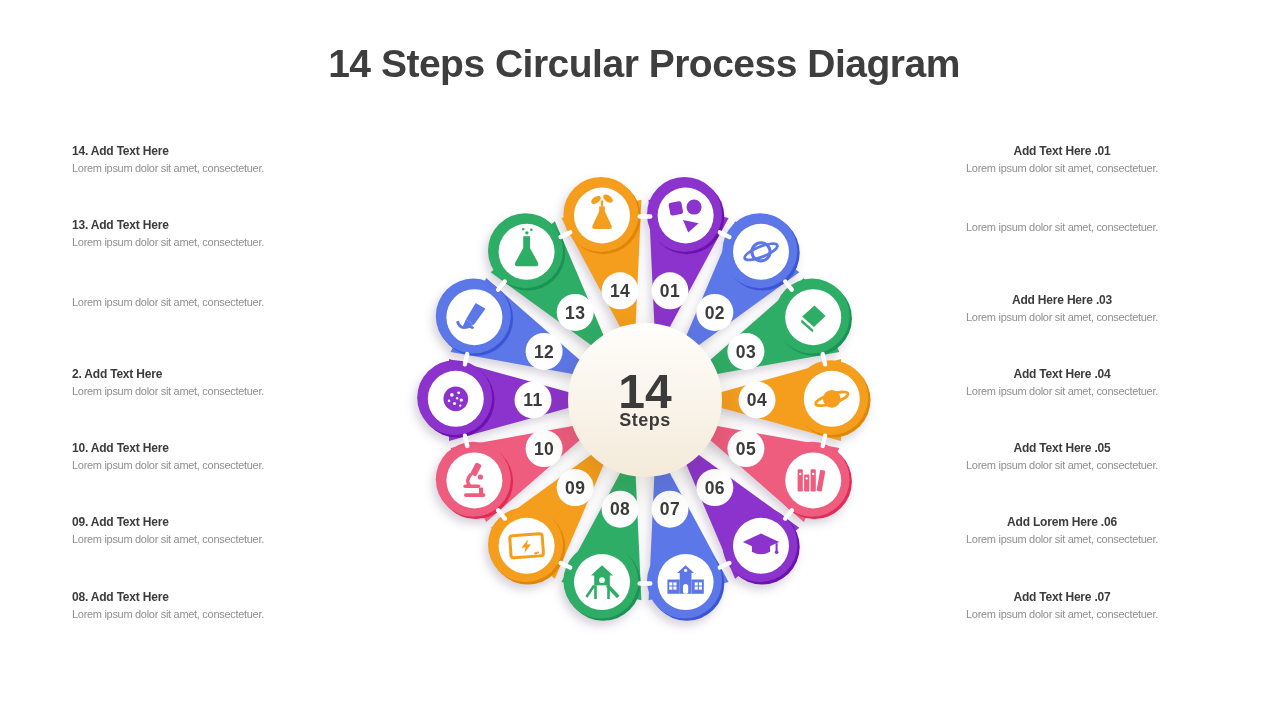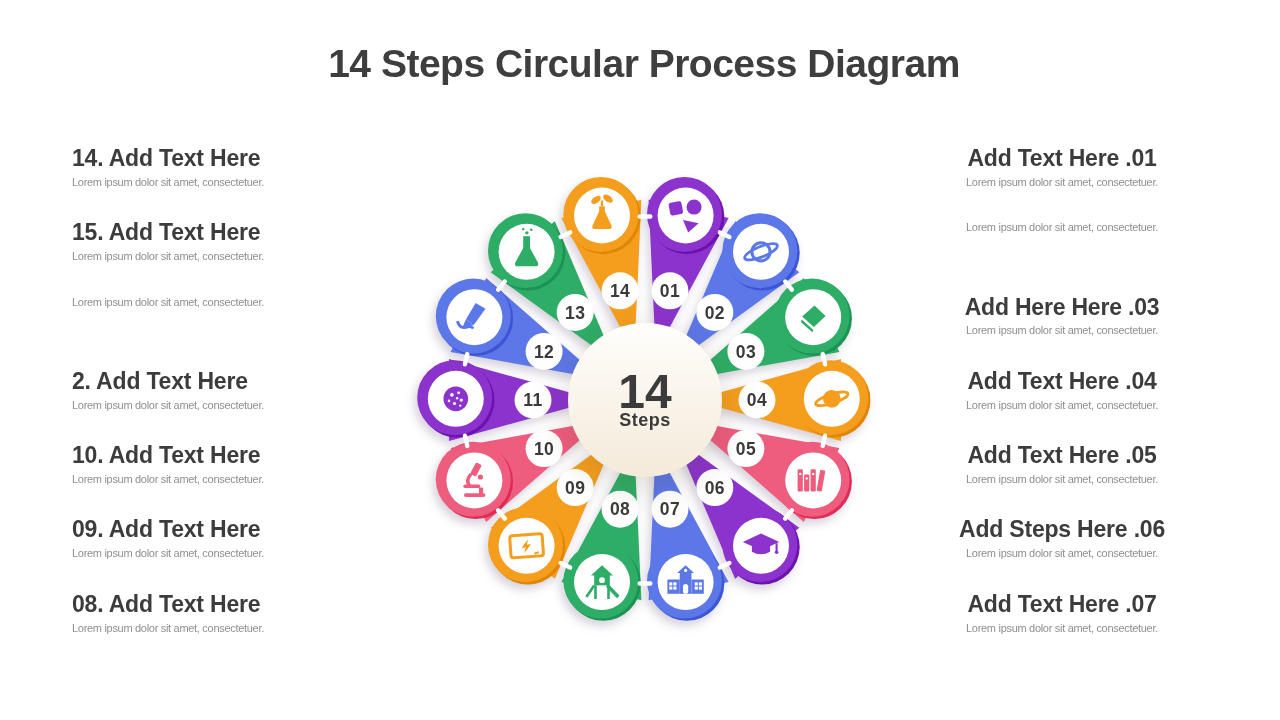--- a/index.html
+++ b/index.html
@@ -4,41 +4,41 @@
 <style>
   html,body{margin:0;padding:0;background:#fff;}
   .slide{position:relative;width:1280px;height:720px;background:#ffffff;overflow:hidden;
          font-family:"Liberation Sans", sans-serif;}
   .title{position:absolute;top:42px;left:8px;right:0;margin:0;text-align:center;
          font-size:39px;font-weight:800;color:#3e3e3e;letter-spacing:-0.5px;}
   .col{position:absolute;top:138px;width:292px;}
   .col-left{left:72px;text-align:left;}
   .col-right{right:72px;text-align:center;}
   .item{height:74.3px;padding-top:6px;box-sizing:border-box;}
-  .item-heading{font-size:23px;font-weight:800;color:#3c3c3c;line-height:1.25;letter-spacing:-0.2px;}
+  .item-heading{font-size:12px;font-weight:800;color:#3c3c3c;line-height:1.25;letter-spacing:-0.2px;}
   .item-body{font-size:11px;color:#8f8f8f;margin-top:3px;letter-spacing:-0.3px;}
   .diagram{position:absolute;left:405px;top:160px;width:480px;height:480px;}
   .petal{filter:drop-shadow(-3px 5px 5px rgba(70,45,90,0.22));}
   .center-circle{filter:drop-shadow(0 10px 18px rgba(80,60,30,0.18));}
   svg text{font-family:"Liberation Sans", sans-serif;}
 </style>
 </head>
 <body>
 
 <div class="slide">
   <h1 class="title">14 Steps Circular Process Diagram</h1>
 
   <div class="col col-left">
   <div class="item">
     <div class="item-heading">14. Add Text Here</div>
     <div class="item-body">Lorem ipsum dolor sit amet, consectetuer.</div>
   </div>
 
   <div class="item">
-    <div class="item-heading">15. Add Text Here</div>
+    <div class="item-heading">13. Add Text Here</div>
     <div class="item-body">Lorem ipsum dolor sit amet, consectetuer.</div>
   </div>
 
   <div class="item">
     <div class="item-body">Lorem ipsum dolor sit amet, consectetuer.</div>
   </div>
 
   <div class="item">
     <div class="item-heading">2. Add Text Here</div>
     <div class="item-body">Lorem ipsum dolor sit amet, consectetuer.</div>
@@ -78,21 +78,21 @@
     <div class="item-heading">Add Text Here .04</div>
     <div class="item-body">Lorem ipsum dolor sit amet, consectetuer.</div>
   </div>
 
   <div class="item">
     <div class="item-heading">Add Text Here .05</div>
     <div class="item-body">Lorem ipsum dolor sit amet, consectetuer.</div>
   </div>
 
   <div class="item">
-    <div class="item-heading">Add Steps Here .06</div>
+    <div class="item-heading">Add Lorem Here .06</div>
     <div class="item-body">Lorem ipsum dolor sit amet, consectetuer.</div>
   </div>
 
   <div class="item">
     <div class="item-heading">Add Text Here .07</div>
     <div class="item-body">Lorem ipsum dolor sit amet, consectetuer.</div>
   </div>
 </div>
 
   <div class="diagram"><svg width="480" height="480" viewBox="0 0 480 480" xmlns="http://www.w3.org/2000/svg">

